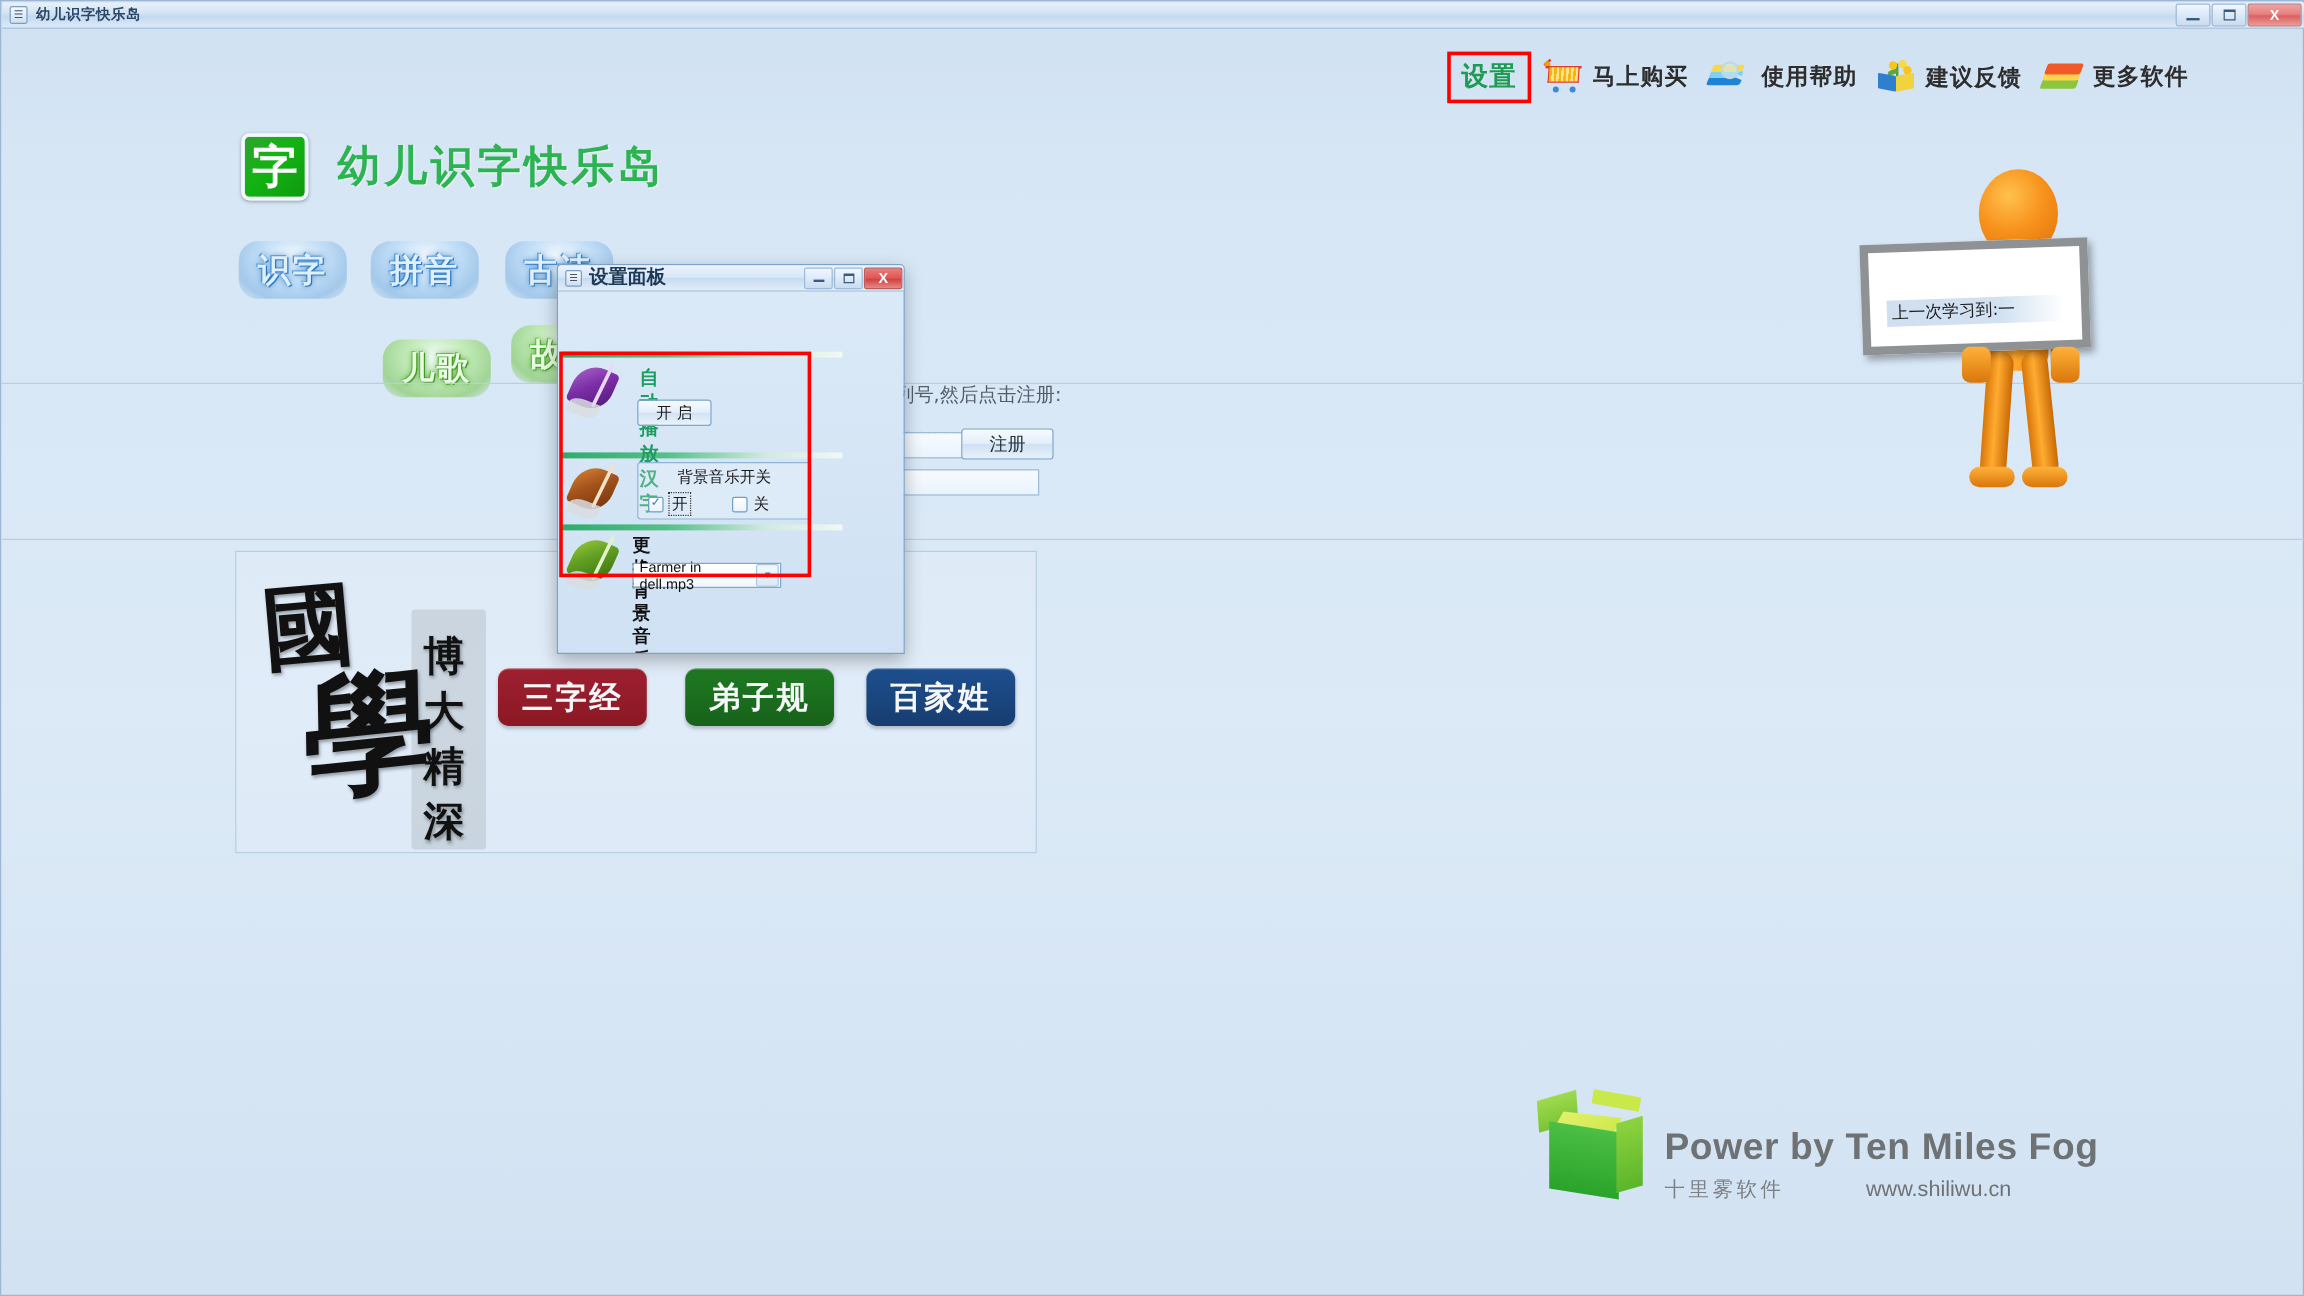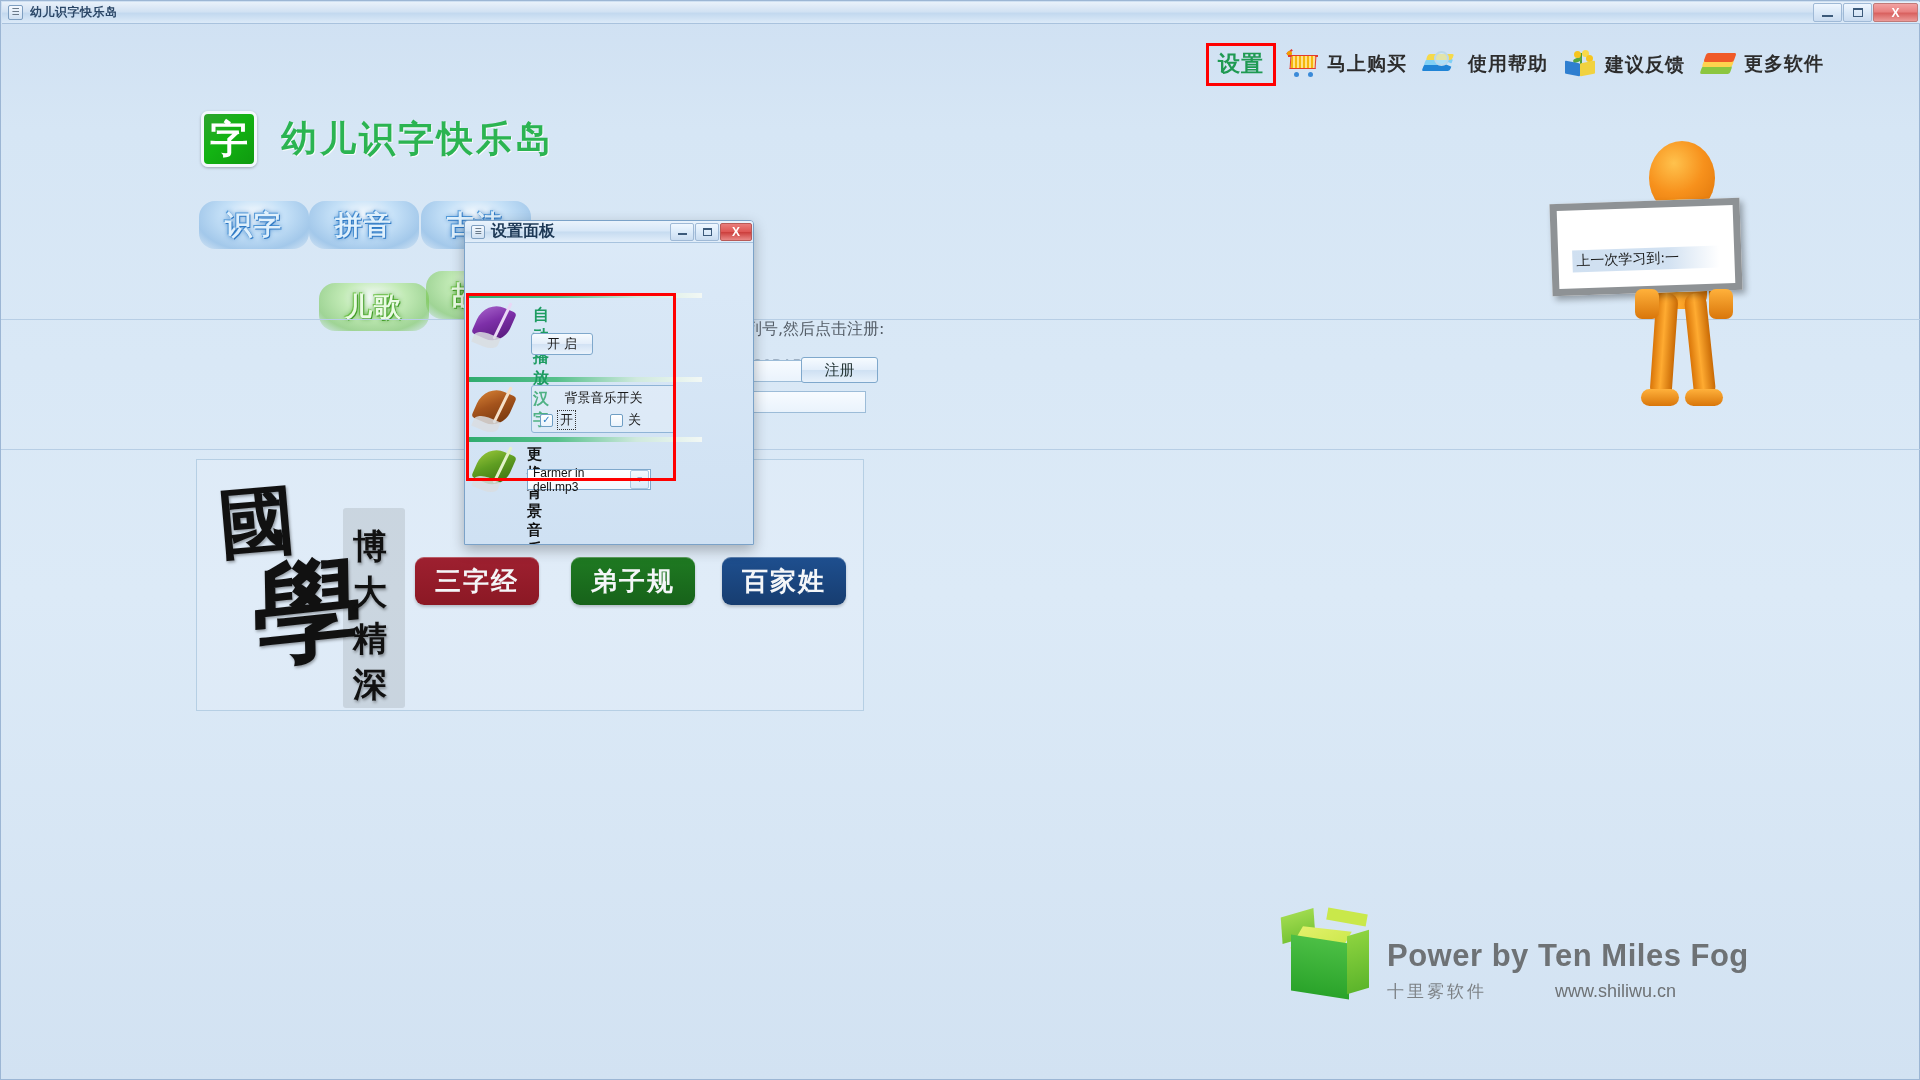--- a/index.html
+++ b/index.html
@@ -126,21 +126,21 @@
     margin-left: 24px; font-size: 36px; color:#2bb451; font-weight:bold;
     letter-spacing: 3px; font-family:"DejaVu Sans", sans-serif;
     text-shadow: 1px 1px 0 rgba(255,255,255,.8);
   }
 
   
   .nav-btn {
     position:absolute; display:flex; align-items:center; justify-content:center;
     font-size: 27px; font-weight:bold; letter-spacing:2px; cursor:pointer;
     font-family:"DejaVu Sans", sans-serif;
-    border-radius: 16px; padding: 6px 26px;
+    border-radius: 16px; padding: 6px 16px;
   }
   .nav-blue {
     color:#dff0fc;
     background: radial-gradient(ellipse at 50% 30%, rgba(255,255,255,.85) 0%, rgba(190,222,248,.75) 40%, rgba(120,175,225,.55) 75%, rgba(120,175,225,0) 100%);
     text-shadow: 0 0 5px #2f79c4, 1px 1px 0 #2f79c4, -1px -1px 0 #5ba0dd;
   }
   .nav-green {
     color:#eafbe3;
     background: radial-gradient(ellipse at 50% 30%, rgba(255,255,255,.8) 0%, rgba(186,235,160,.75) 40%, rgba(112,196,70,.55) 75%, rgba(112,196,70,0) 100%);
     text-shadow: 0 0 5px #3f9b25, 1px 1px 0 #3f9b25, -1px -1px 0 #7dcf55;

